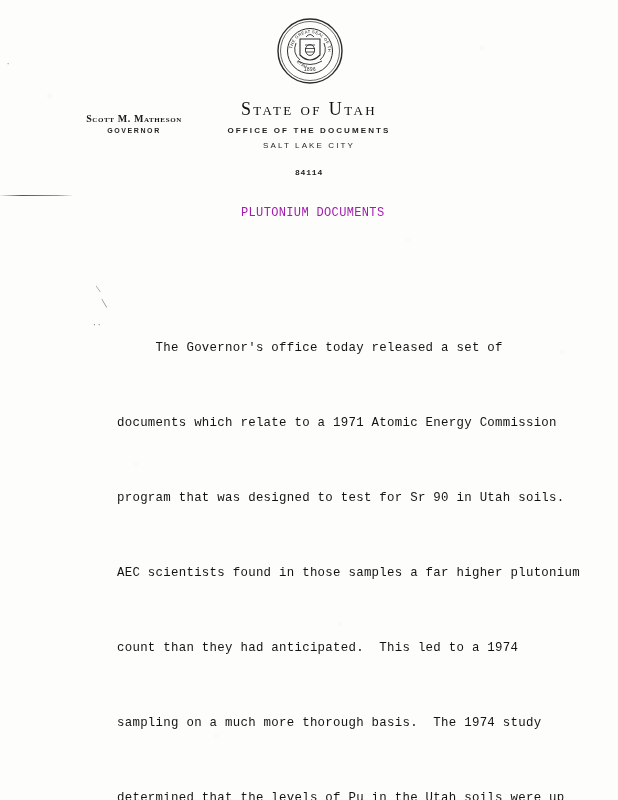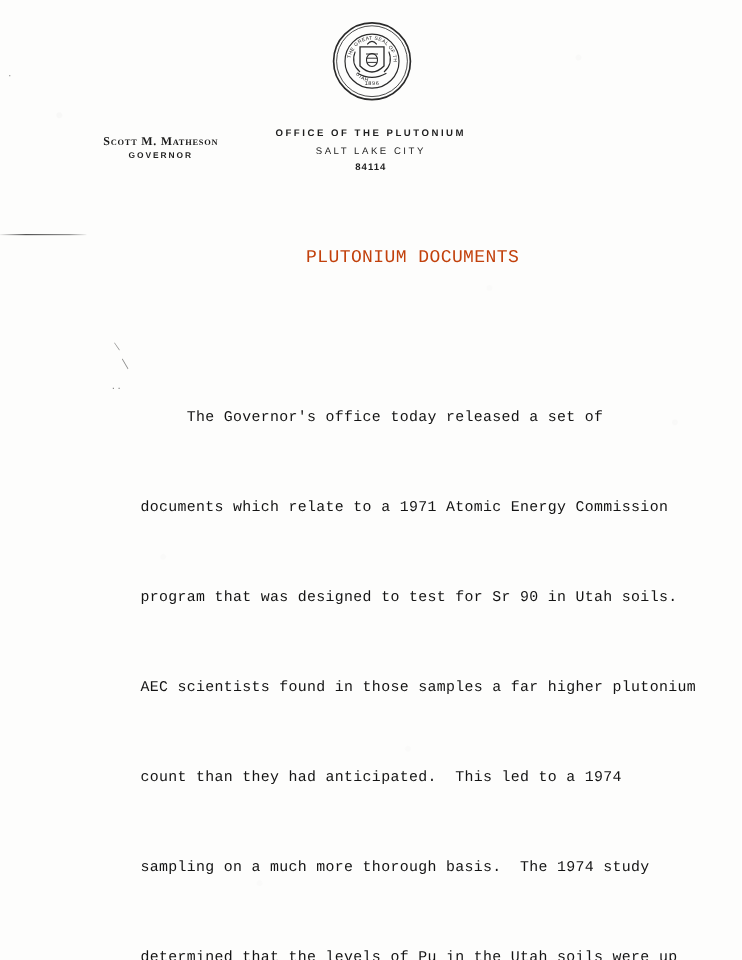--- a/index.html
+++ b/index.html
@@ -93,26 +93,26 @@
   }
   .state-sub2 {
     font-family: "Liberation Sans", "DejaVu Sans", sans-serif;
     font-size: 8px;
     font-weight: 400;
     letter-spacing: 2.1px;
     color: #1f1f1f;
     margin-top: 6px;
   }
   .state-zip {
-    font-family: Liberation Sans, sans-serif;
+    font-family: Liberation Mono, monospace;
     font-size: 8px;
     font-weight: 700;
     letter-spacing: 0.8px;
     color: #1f1f1f;
-    margin-top: 5px;
+    margin-top: 18px;
   }
 
   
   .edge-line {
     position: absolute;
     left: 0px;
     top: 195px;
     width: 72px;
     height: 1px;
     background: linear-gradient(to right, rgba(20,20,20,0.05), rgba(20,20,20,0.72) 30%, rgba(20,20,20,0.45) 80%, rgba(20,20,20,0.05));
@@ -123,25 +123,25 @@
     position: absolute;
     left: 364px;
     top: 163px;
     font-size: 12.4px;
     line-height: 16px;
     letter-spacing: 0.35px;
     color: #141414;
   }
   .doc-title {
     position: absolute;
-    left: 255px;
+    left: 241px;
     top: 206px;
-    font-size: 15px;
+    font-size: 12px;
     letter-spacing: 0.35px;
-    color: #c2410c;
+    color: #a21caf;
   }
 
   
   .body-text {
     position: absolute;
     left: 117px;
     top: 236px;
     width: 520px;
     font-size: 12.4px;
     line-height: 25px;
@@ -190,21 +190,22 @@
       <text x="34" y="53.5" text-anchor="middle" font-family="Liberation Sans, sans-serif" font-size="4.6" fill="#232323" letter-spacing="0.5">1896</text>
     </svg>
   </div>
 
   <div class="gov-block">
     <div class="gov-name">Scott M. Matheson</div>
     <div class="gov-title">GOVERNOR</div>
   </div>
 
   <div class="state-block">
-    <div class="state-sub">OFFICE OF THE PLUTONIUM</div>
+    <div class="state-name">State of Utah</div>
+    <div class="state-sub">OFFICE OF THE DOCUMENTS</div>
     <div class="state-sub2">SALT LAKE CITY</div>
     <div class="state-zip">84114</div>
   </div>
 
   <div class="edge-line"></div>
 
 
   <div class="doc-title">PLUTONIUM DOCUMENTS</div>
 
   <div class="body-text">

